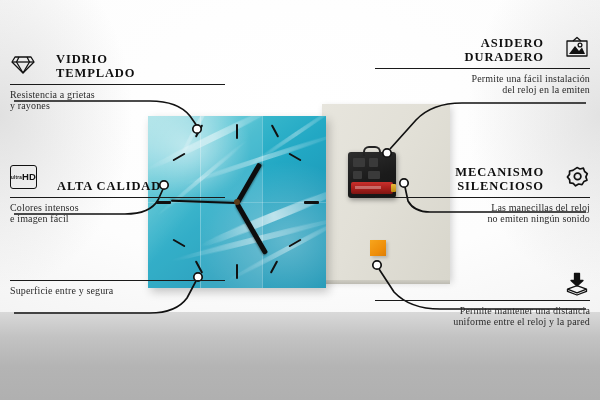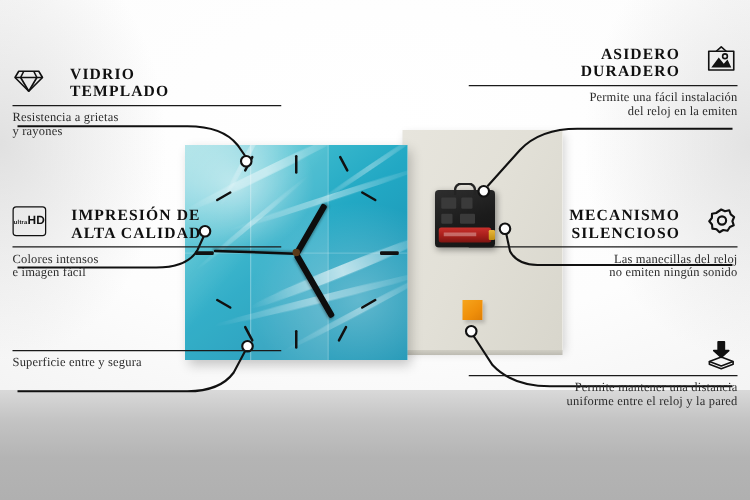--- a/index.html
+++ b/index.html
@@ -243,21 +243,21 @@
     </div>
   </div>
 
   <div class="feat left" style="top:165px;">
     <div class="head">
       <span class="hdbadge">
         <span class="u">ultra</span>
         <span class="h">HD</span>
       </span>
       <span class="title">
-        <span>IMPRESIÓN DE</span><br>
+        <br>
         <span>ALTA CALIDAD</span>
       </span>
     </div>
     <div class="rule"></div>
     <div class="desc">
       <span>Colores intensos</span><br>
       <span>e imagen fácil</span>
     </div>
   </div>
 

